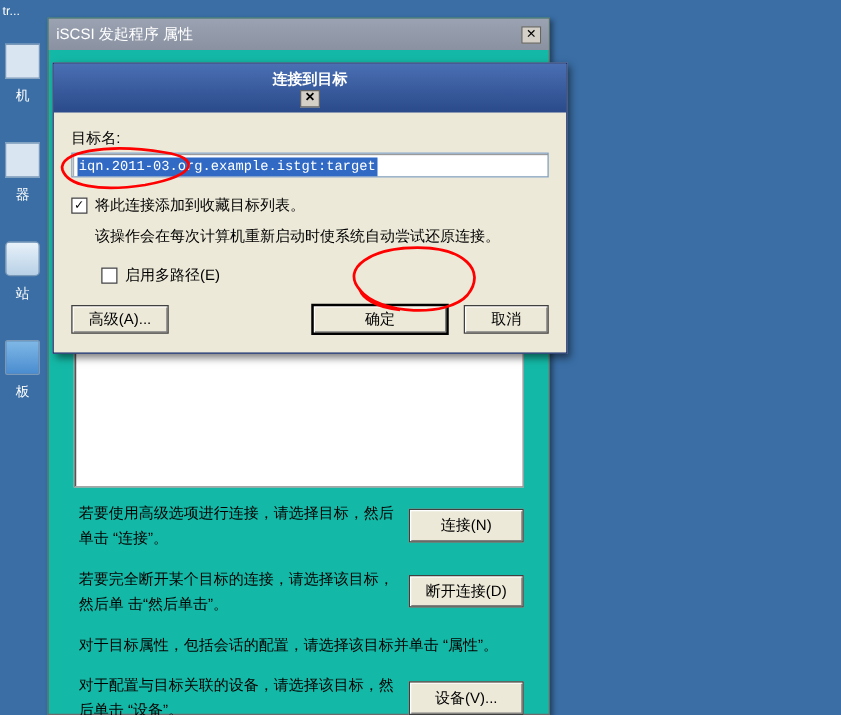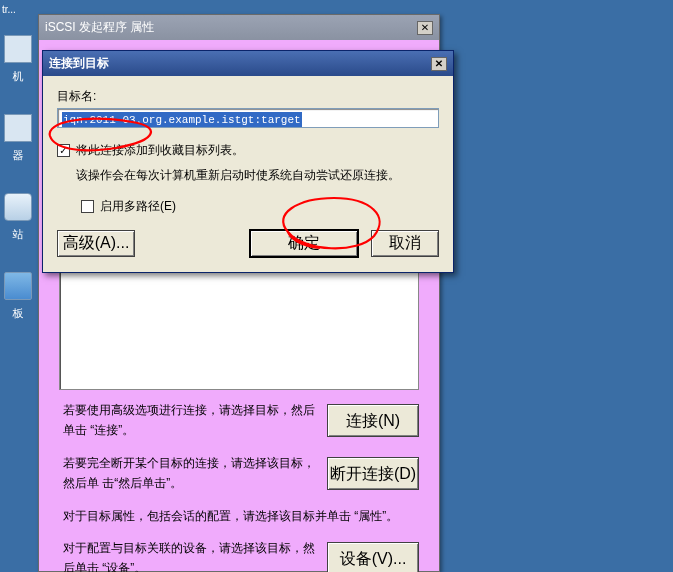--- a/index.html
+++ b/index.html
@@ -35,21 +35,21 @@
     }
     .desktop-icons .panel {
       background: linear-gradient(#7fb8e6,#4a8cd0);
       border-radius: 2px;
     }
 
     .parent-window {
       position: absolute;
       left: 38px; top: 14px;
       width: 402px; height: 558px;
-      background: #f0abfc;
+      background: #14b8a6;
       border: 1px solid #6a6a6a;
       box-shadow: 2px 2px 4px rgba(0,0,0,.4);
     }
     .parent-title {
       background: linear-gradient(#9ba3b3,#8a92a2);
       color: #fff;
       padding: 4px 6px;
       font-size: 12px;
       display: flex;
       justify-content: space-between;
@@ -99,40 +99,41 @@
       padding-right: 12px;
     }
     .btn {
       background: #ece9d8;
       border: 1px solid #404040;
       box-shadow: inset 1px 1px 0 #fff, inset -1px -1px 0 #808080;
       padding: 2px 0;
       width: 92px;
       text-align: center;
       cursor: pointer;
-      font-size: 16px;
+      font-size: 12px;
     }
 
     .child-window {
       position: absolute;
       left: 42px; top: 50px;
       width: 412px;
       background: #ece9d8;
       border: 1px solid #0a246a;
       box-shadow: 3px 3px 6px rgba(0,0,0,.5);
     }
     .child-title {
       background: linear-gradient(#4a6fb3,#2a4a8a);
       color: #fff;
       padding: 4px 6px;
       display: flex;
       justify-content: space-between;
       align-items: center;
       font-weight: bold;
       font-size: 12px;
+      flex-direction: column;
     }
     .child-body {
       padding: 12px 14px 14px 14px;
     }
     .field-label {
       margin-bottom: 3px;
     }
     .text-field {
       width: 100%;
       border: 1px solid #7f9db9;

